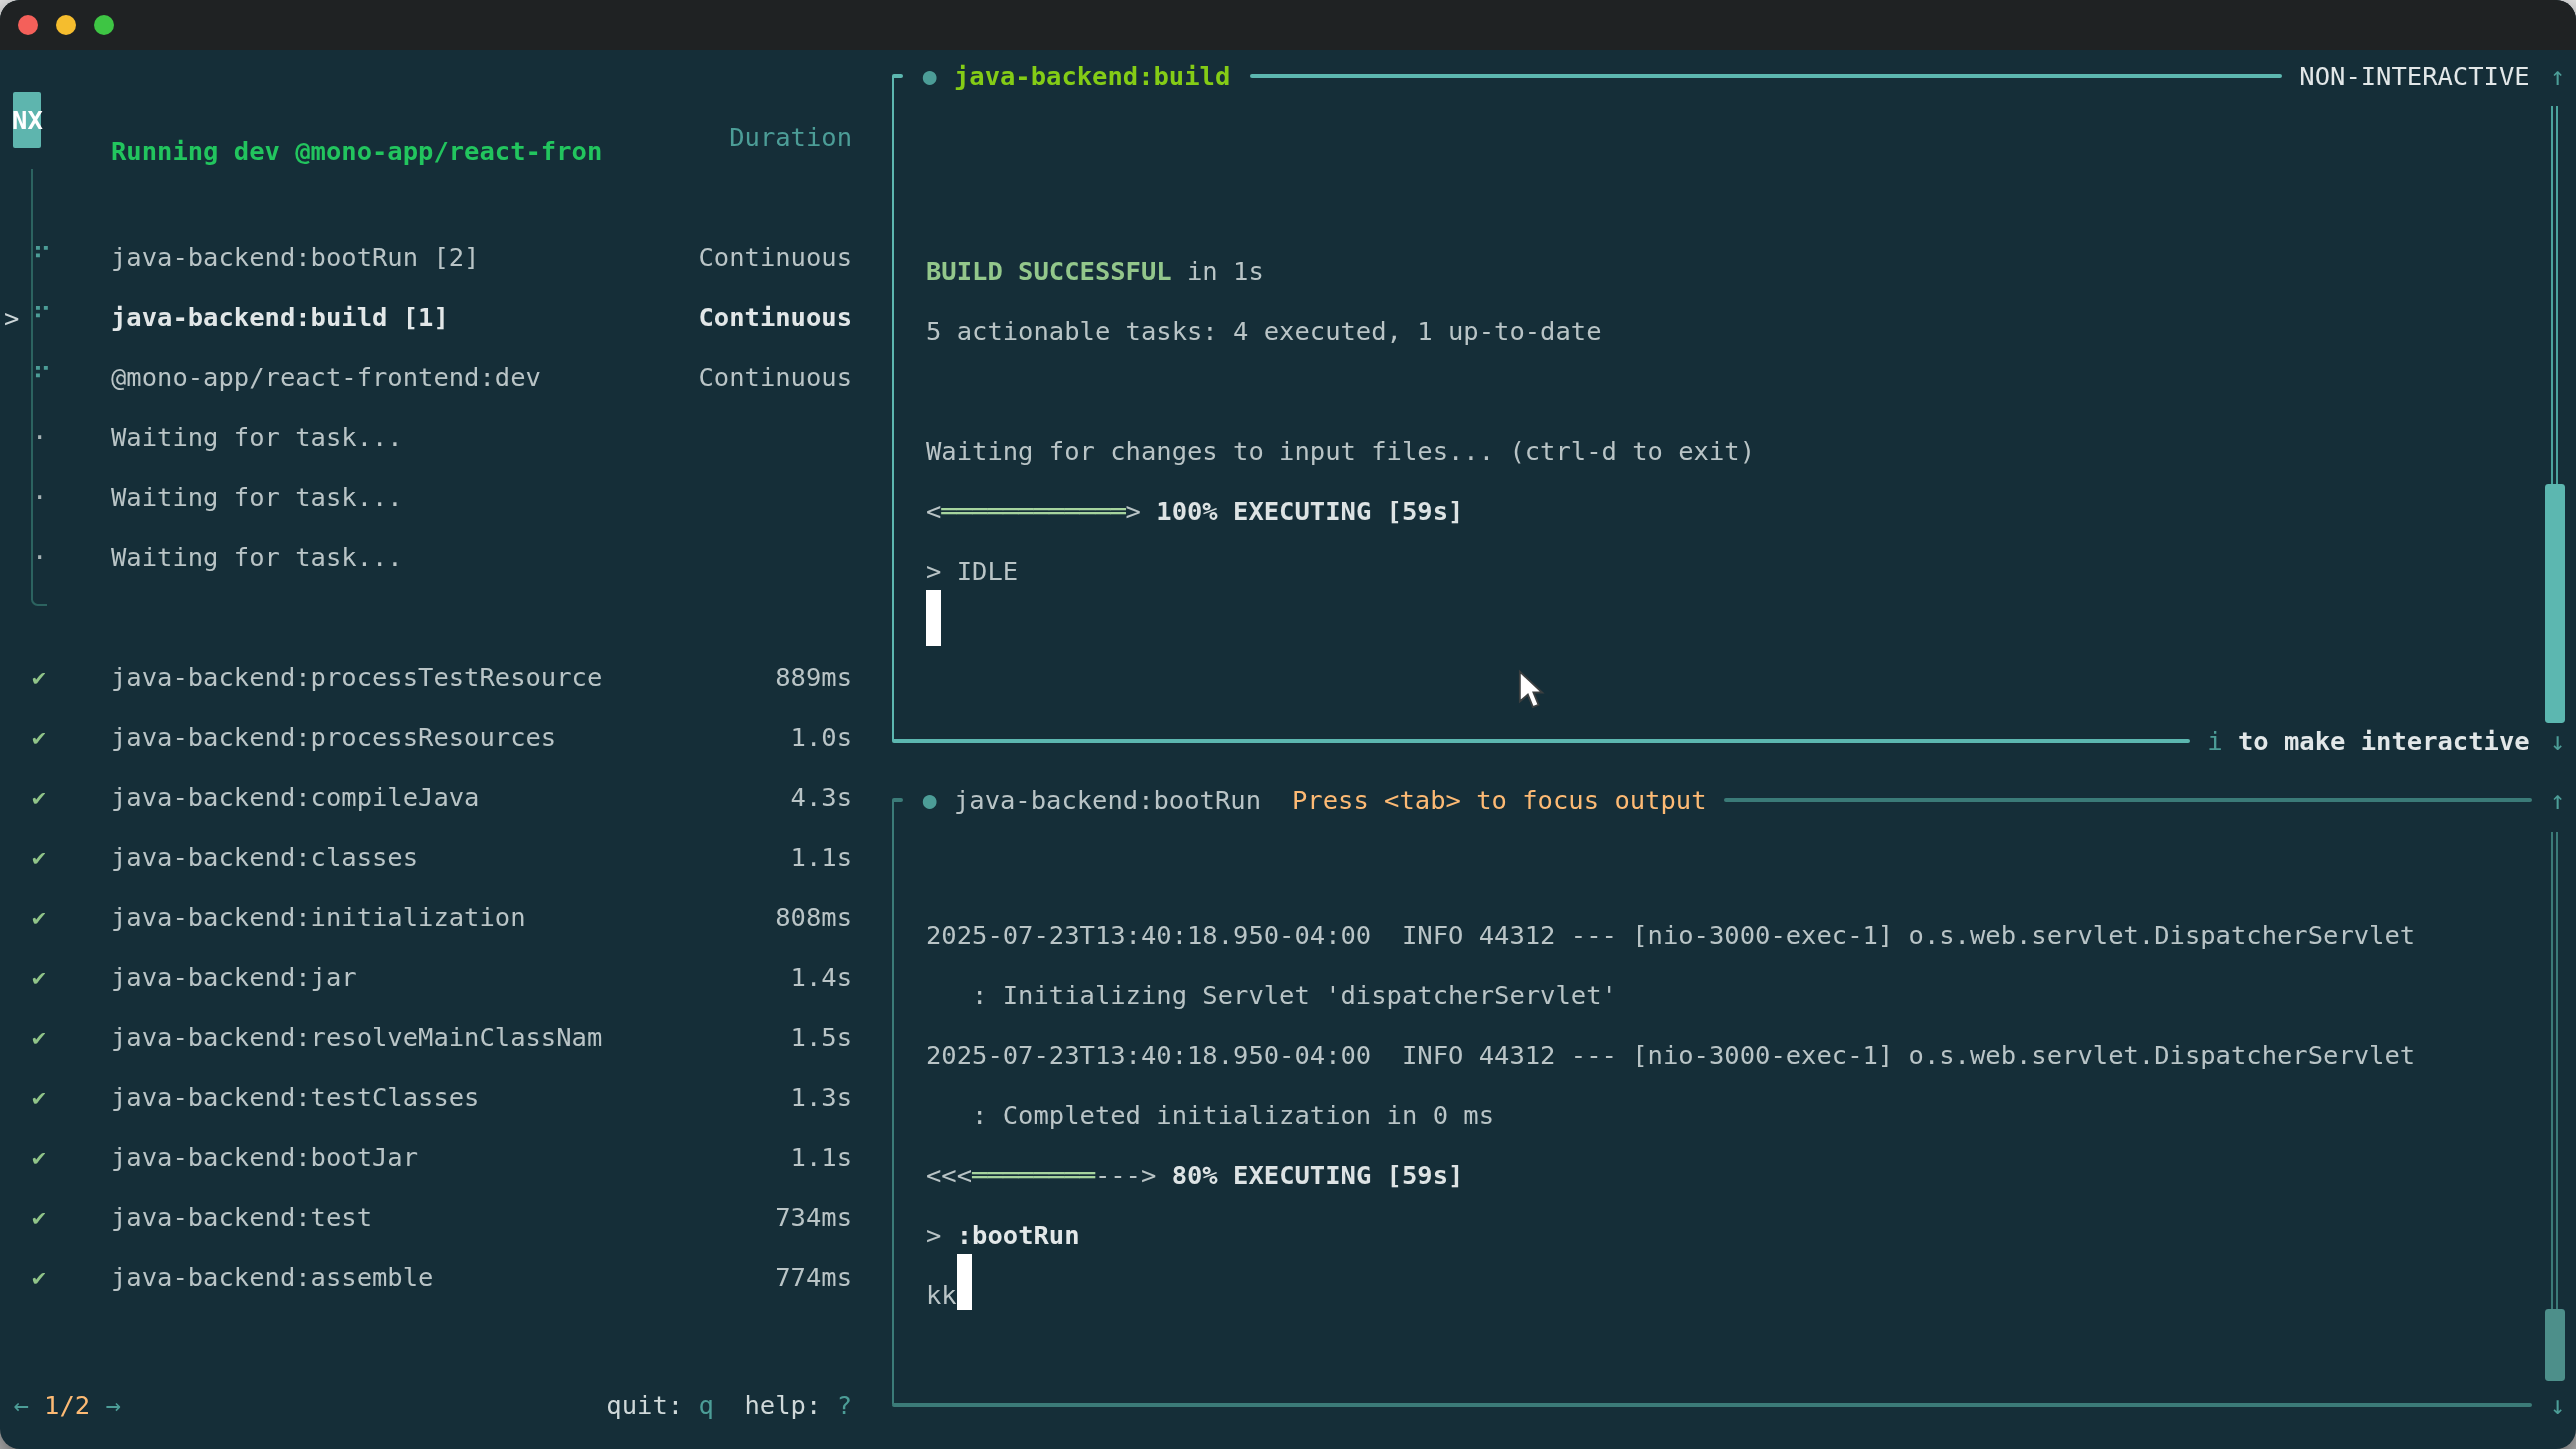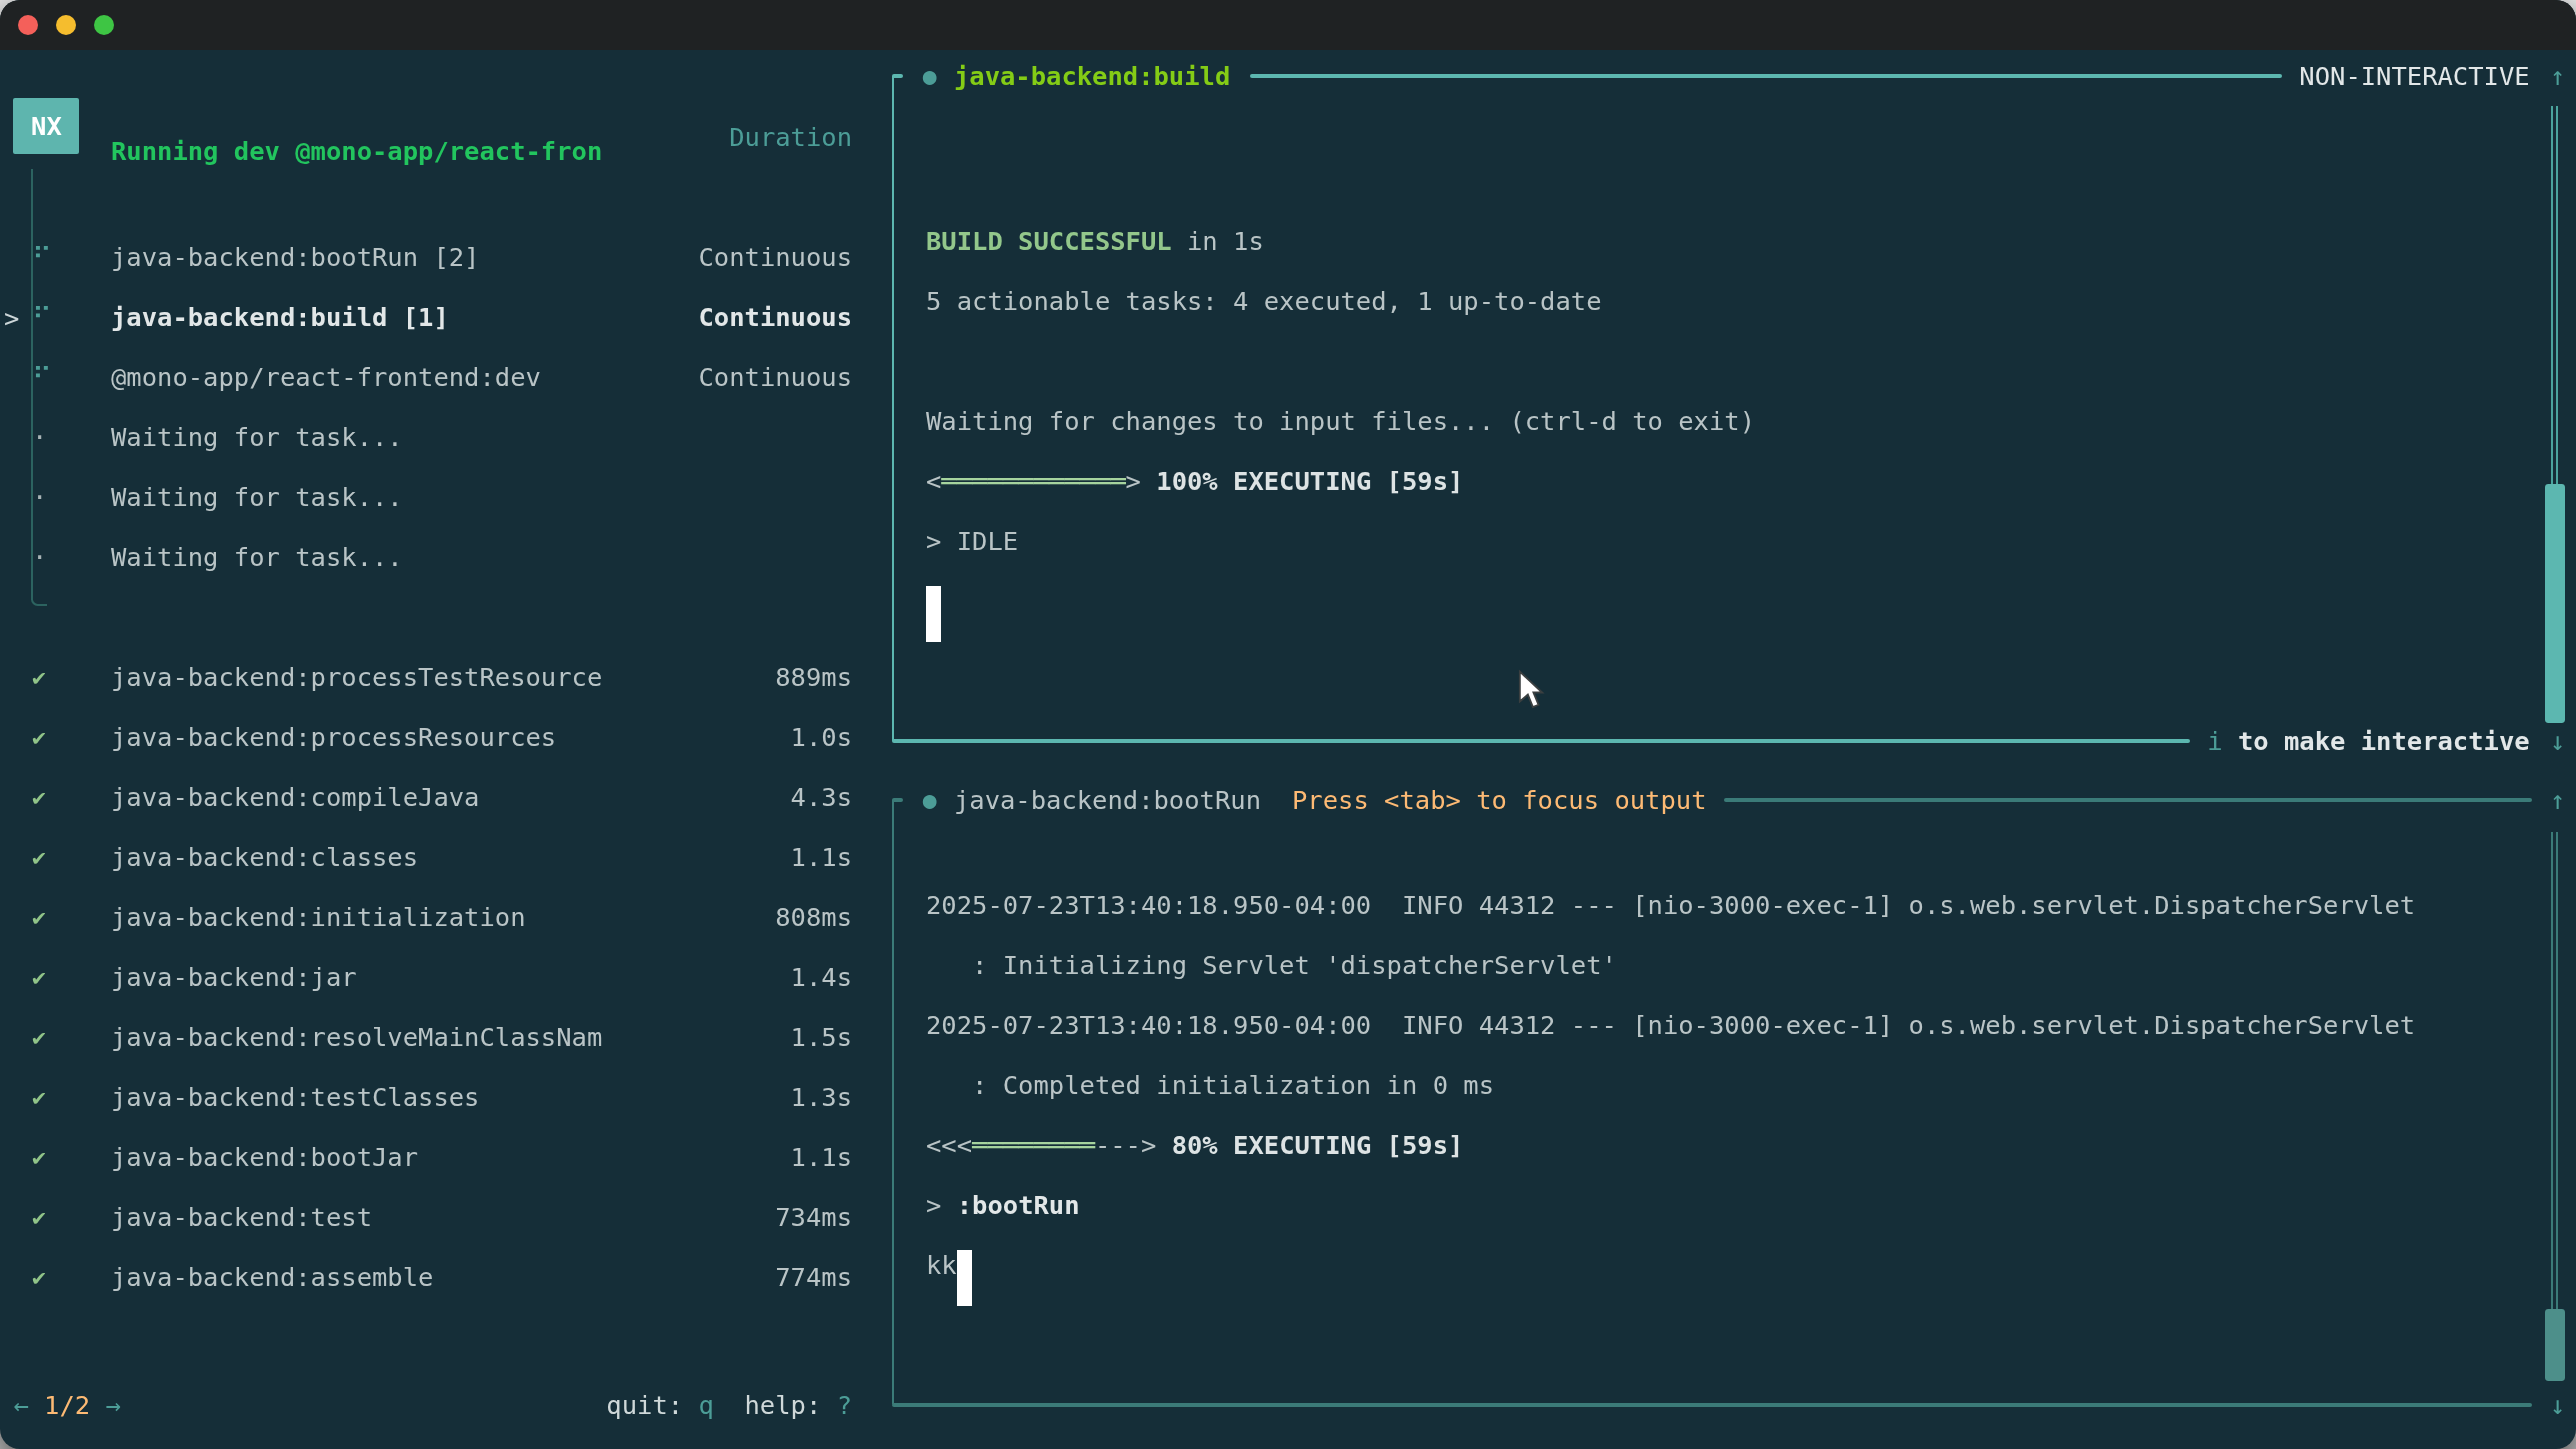--- a/index.html
+++ b/index.html
@@ -10,21 +10,21 @@
     font-family:"DejaVu Sans Mono","Liberation Mono",monospace;
     font-size:25.5px;color:#b9c4c6;
   }
   .titlebar{position:absolute;left:0;top:0;width:2576px;height:50px;background:#1f2223;}
   .tl{position:absolute;top:14.8px;width:20px;height:20px;border-radius:50%;}
   .tl.red{left:18px;background:#f4605a;}
   .tl.yellow{left:56px;background:#f5bd2e;}
   .tl.green{left:94px;background:#3ec544;}
 
   
-  .nx-logo{position:absolute;left:13.4px;top:98px;width:66px;height:56px;background:#5eb5ae;
+  .nx-logo{position:absolute;left:13.4px;top:92px;width:28px;height:56px;background:#5eb5ae;
     color:#ffffff;font-weight:bold;display:flex;align-items:center;justify-content:center;border-radius:2px;}
   .side-header{position:absolute;left:111px;top:107px;width:741px;height:60px;display:flex;align-items:center;}
   .side-header .t{font-weight:bold;color:#22c55e;margin-top:28px;}
   .side-header .d{margin-left:auto;color:#4c9d97;}
   .tree{position:absolute;left:31px;top:169px;width:16px;height:437px;
     border-left:2px solid #2c6360;border-bottom:2px solid #2c6360;border-bottom-left-radius:6.7px;}
   .sel-caret{position:absolute;left:4px;top:288px;height:60px;line-height:60px;color:#ccd6d8;}
   .task-list{position:absolute;left:0;top:227px;width:892px;}
   .s-row{height:60px;display:flex;align-items:center;padding:0 40px 0 32px;white-space:pre;}
   .s-icon{width:79px;flex:none;}
@@ -52,21 +52,21 @@
   .badge{color:#e2e7e8;}
   .hint{color:#fdba74;}
   .arrow{color:#4c9d97;flex:none;}
   .gap26{width:17.4px;flex:none;}
   .gap30{width:20px;flex:none;}
   .gap46{width:31px;flex:none;}
   .vborder{position:absolute;width:2px;}
   .vborder.bright{background:#5cb7b0;}
   .vborder.dim{background:#3b7b78;}
   .pane-content{position:absolute;left:926px;width:1610px;}
-  .tline{height:60px;display:flex;align-items:flex-start;white-space:pre;}
+  .tline{height:60px;display:flex;align-items:flex-end;white-space:pre;}
   .c-green{color:#93c78b;font-weight:bold;}
   .fill{color:#a6d49e;}
   .b-bright{font-weight:bold;color:#dde3e4;}
   .b-white{font-weight:bold;color:#e2e7e8;}
   .cursor{display:inline-block;width:15.4px;height:56px;background:#ffffff;flex:none;}
   .footer-text{font-weight:bold;color:#e2e7e8;}
 
   
   .sb-track{position:absolute;left:2551px;width:6.7px;border-left:2px solid;border-right:2px solid;}
   .sb-track.bright{border-color:#4ba59e;}

